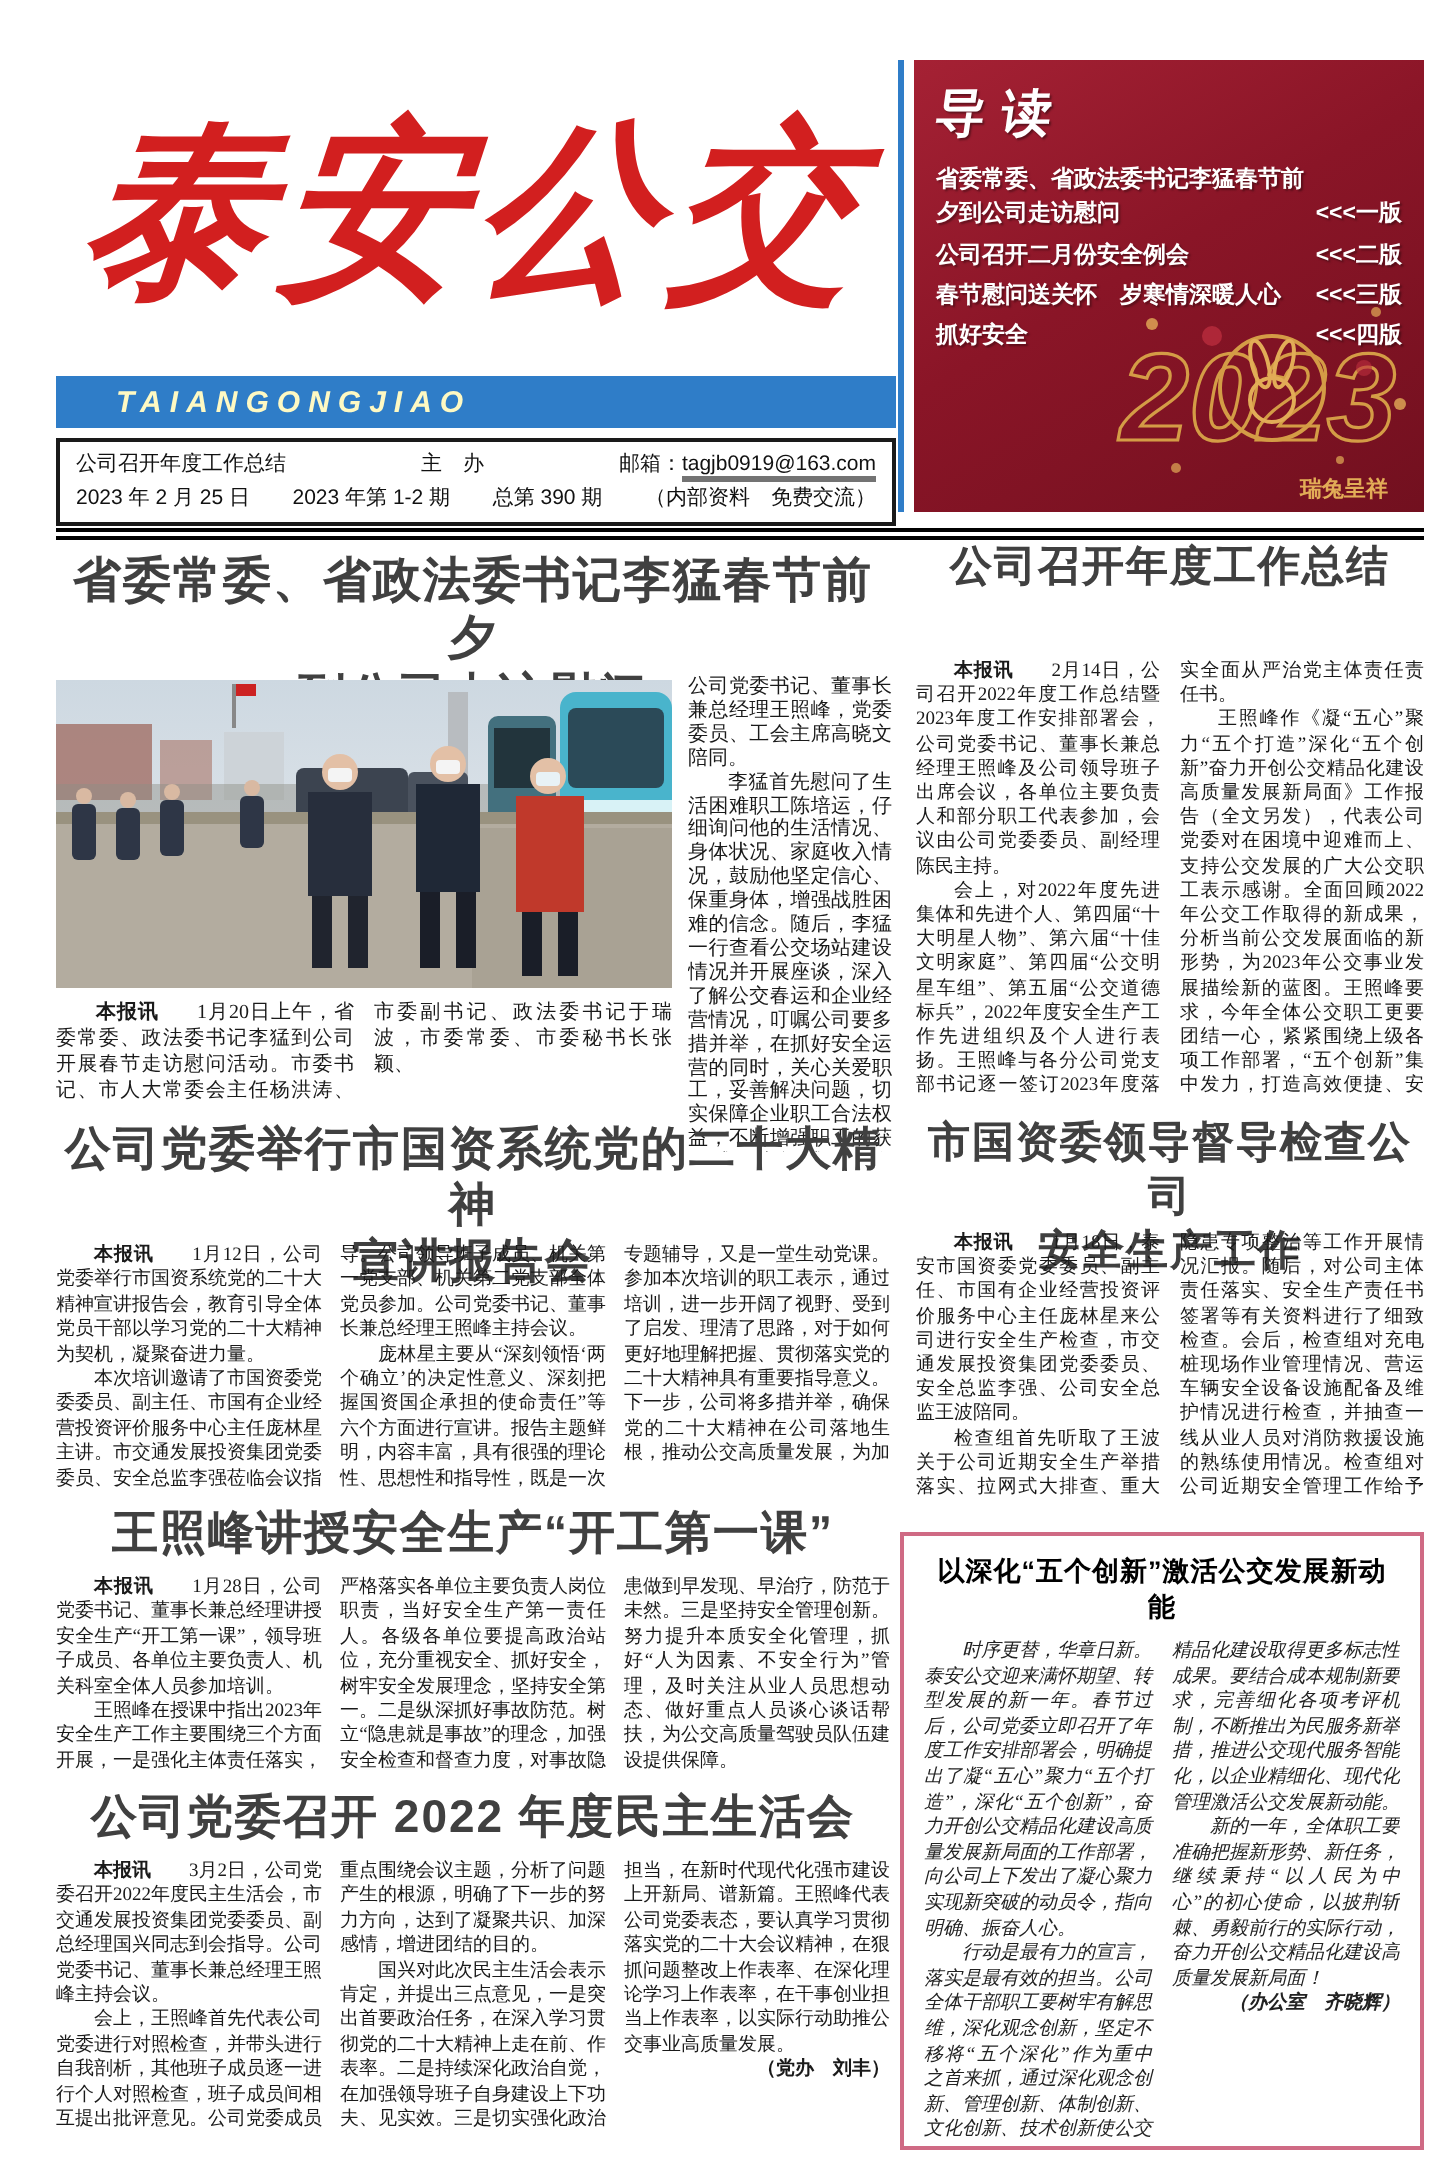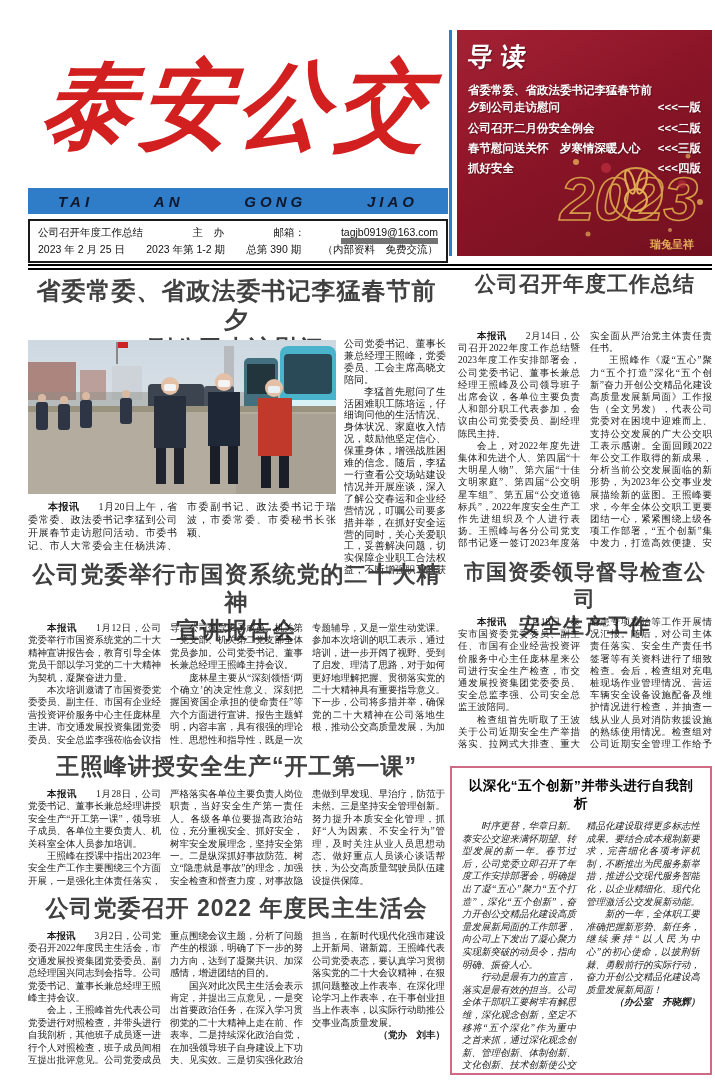--- a/index.html
+++ b/index.html
@@ -11,32 +11,32 @@
   }
   
   .masthead { position:absolute; left:28px; top:30px; width:420px; }
   .calligraphy {
     height:152px; display:flex; align-items:center; justify-content:center;
     font-family:"DejaVu Serif",serif; font-style:italic; font-weight:bold;
     font-size:92px; letter-spacing:6px; color:#d21f1f;
     transform: skewX(-5deg) scaleY(1.04); white-space:nowrap;
   }
   .pinyin-bar {
-    margin-top:6px; height:26px; background:#2f7dc8; color:#0f172a;
-    display:flex; align-items:center; justify-content:space-between; padding:0 30px;
+    margin-top:6px; height:26px; background:#2f7dc8; color:#fef9c3;
+    display:flex; align-items:center; padding:0 30px;
     font-family:"Liberation Sans","DejaVu Sans",sans-serif; font-style:italic;
     font-weight:bold; font-size:15px; letter-spacing:4px;
   }
   .info-box {
     margin-top:5px; border:2px solid #1a1a1a; padding:3px 8px;
     font-size:10.5px; line-height:17px; color:#111;
     font-family:"Liberation Sans","DejaVu Sans",sans-serif;
   }
   .info-row { display:flex; justify-content:space-between; white-space:nowrap; }
-  .email { border-bottom:6px solid #737373;margin-left:36px; }
+  .email { border-bottom:3px solid #737373; }
   
   .blue-divider { position:absolute; left:449px; top:30px; width:3px; height:226px; background:#2f7dc8; }
   .guide-box {
     position:absolute; left:457px; top:30px; width:255px; height:226px;
     background: linear-gradient(150deg,#a52134 0%, #8a1527 45%, #72101f 100%);
     color:#fff; padding:10px 11px; overflow:hidden;
     font-family:"Liberation Sans","DejaVu Sans",sans-serif;
   }
   .guide-title {
     font-size:25px; font-weight:bold; letter-spacing:8px;
@@ -288,21 +288,21 @@
     <div>市国资委领导督导检查公司</div>
     <div>安全生产工作</div>
   </h2>
   <div class="body-text f-body">
     <p><span class="dateline">本报讯</span><span>1月18日，泰安市国资委党委委员、副主任、市国有企业经营投资评价服务中心主任庞林星来公司进行安全生产检查，市交通发展投资集团党委委员、安全总监李强、公司安全总监王波陪同。</span></p>
     <p>检查组首先听取了王波关于公司近期安全生产举措落实、拉网式大排查、重大隐患专项整治等工作开展情况汇报。随后，对公司主体责任落实、安全生产责任书签署等有关资料进行了细致检查。会后，检查组对充电桩现场作业管理情况、营运车辆安全设备设施配备及维护情况进行检查，并抽查一线从业人员对消防救援设施的熟练使用情况。检查组对公司近期安全管理工作给予了充分肯定，要求公司要以更高的责任感、深度落实风险隐患的排查和治理，切实做好岁末年初安全生产工作，确保公司持续安全稳定。</p>
 
   </div>
 
   <section class="comment-box">
-    <h3 class="comment-title">以深化“五个创新”并带头进行自我剖析</h3>
+    <h3 class="comment-title">以深化“五个创新”激活公交发展新动能</h3>
     <div class="comment-cols">
       <p>时序更替，华章日新。泰安公交迎来满怀期望、转型发展的新一年。春节过后，公司党委立即召开了年度工作安排部署会，明确提出了凝“五心”聚力“五个打造”，深化“五个创新”，奋力开创公交精品化建设高质量发展新局面的工作部署，向公司上下发出了凝心聚力实现新突破的动员令，指向明确、振奋人心。</p>
       <p>行动是最有力的宣言，落实是最有效的担当。公司全体干部职工要树牢有解思维，深化观念创新，坚定不移将“五个深化”作为重中之首来抓，通过深化观念创新、管理创新、体制创新、文化创新、技术创新使公交精品化建设取得更多标志性成果。要结合成本规制新要求，完善细化各项考评机制，不断推出为民服务新举措，推进公交现代服务智能化，以企业精细化、现代化管理激活公交发展新动能。</p>
       <p>新的一年，全体职工要准确把握新形势、新任务，继续秉持“以人民为中心”的初心使命，以披荆斩棘、勇毅前行的实际行动，奋力开创公交精品化建设高质量发展新局面！</p>
       <p class="credit">（办公室　齐晓辉）</p>
 
     </div>
   </section>
 
 </div>

